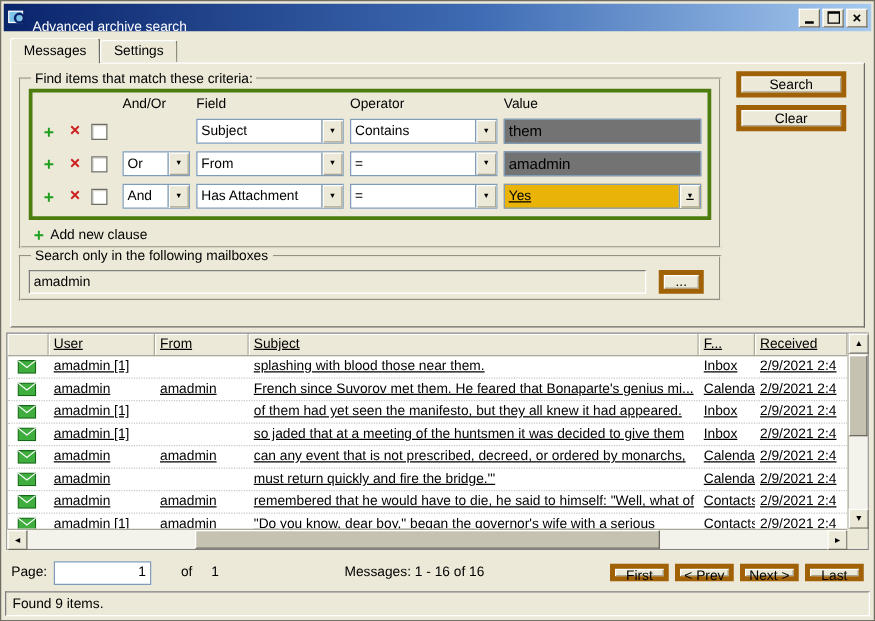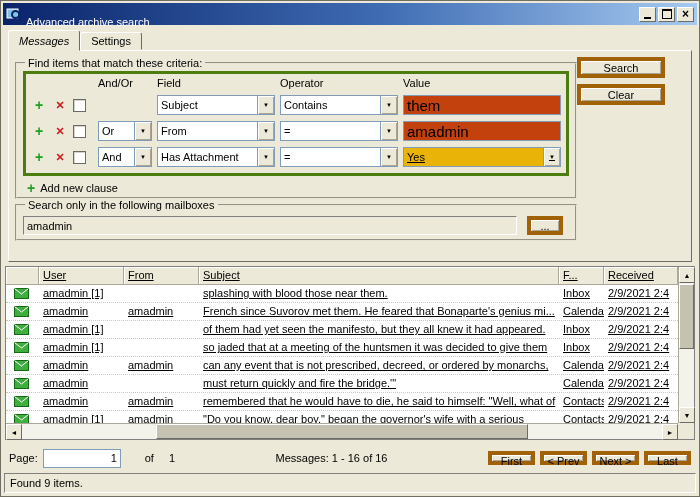--- a/index.html
+++ b/index.html
@@ -13,23 +13,23 @@
   .title-text{color:#fff;font-weight:normal;flex:1;white-space:nowrap;overflow:hidden;margin-top:16px;}
   .tb-buttons{display:flex;gap:2px;}
   .tb-btn{width:17px;height:15px;background:#ECE9D8;border:1px solid;border-color:#fff #6d6c64 #6d6c64 #fff;display:flex;align-items:center;justify-content:center;padding:0;cursor:default;}
   .glyph-min{display:block;width:7px;height:2px;background:#000;margin-top:7px;}
   .glyph-max{display:block;width:8px;height:7px;border:1px solid #000;border-top-width:2px;}
   .glyph-close{font-size:12px;font-weight:bold;line-height:1;}
 
   
   .tabs{display:flex;align-items:flex-end;height:21px;margin:5px 0 0 5px;position:relative;z-index:2;}
   .tab{height:18px;line-height:17px;padding:0 10px;background:#ECE9D8;border:1px solid;border-color:#fff #6d6c64 transparent #fff;border-radius:3px 3px 0 0;box-sizing:border-box;cursor:default;}
-  .tab.active{height:21px;line-height:20px;margin-bottom:-1px;border-bottom:1px solid #ECE9D8;position:relative;z-index:3;font-style:italic;}
-
-  .tab-panel{margin:0 5px;height:212px;flex:0 0 212px;box-sizing:border-box;background:#ECE9D8;border:1px solid;border-color:#fff #6d6c64 #6d6c64 #fff;padding:6px 6px 22px;display:flex;position:relative;z-index:1;}
+  .tab.active{height:21px;line-height:20px;margin-bottom:-1px;border-bottom:1px solid #ECE9D8;position:relative;z-index:3;}
+
+  .tab-panel{margin:0 5px;height:212px;flex:0 0 212px;box-sizing:border-box;background:#ECE9D8;border:1px solid;border-color:#fff #6d6c64 #6d6c64 #fff;padding:6px 6px 22px;display:flex;gap:12px;position:relative;z-index:1;}
   .panel-left{width:562px;flex:0 0 562px;display:flex;flex-direction:column;}
   .panel-right{flex:1;display:flex;flex-direction:column;gap:6px;align-items:flex-start;}
 
   .btn{background:#ECE9D8;border:4px solid #a16207;box-shadow:inset 1px 1px 0 #fff,inset -1px -1px 0 #A9A592;font-family:inherit;font-size:11px;padding:0;cursor:default;}
   .action-btn{width:88px;height:21px;}
 
   fieldset.groupbox{border:2px groove #e8e5d4;margin:0;padding:1px 6px 4px;}
   legend{padding:0 3px;margin-left:2px;}
   .criteria-group{height:142px;box-sizing:border-box;}
   .mailbox-group{margin-top:8px;height:52px;box-sizing:border-box;padding:2px 6px 6px;}
@@ -37,21 +37,21 @@
   .crit-grid{border:3px solid #4d7c0f;display:grid;grid-template-columns:16px 16px 20px 54px 118px 118px 1fr;column-gap:5px;row-gap:6px;align-items:center;padding:3px 5px 6px;margin-top:1px;}
   .hdr-spacer{grid-column:1/4;}
   .crit-h{white-space:nowrap;}
   .icon-add{color:#1F9E1F;font-weight:bold;font-size:14px;line-height:14px;text-align:center;cursor:default;}
   .icon-remove{color:#CC2020;font-weight:bold;font-size:11px;line-height:14px;text-align:center;cursor:default;}
   .checkbox{width:13px;height:13px;background:#fff;border:1px solid #6d6c64;box-shadow:inset 1px 1px 0 #d8d5c8;display:inline-block;box-sizing:border-box;}
   .combo{height:20px;background:#fff;border:1px solid #7F9DB9;display:flex;align-items:stretch;box-sizing:border-box;cursor:default;}
   .combo-text{flex:1;padding:3px 0 0 3px;white-space:nowrap;overflow:hidden;}
   .combo-arrow{width:16px;background:#ECE9D8;border-left:1px solid #7F9DB9;display:flex;align-items:center;justify-content:center;font-size:6px;box-shadow:inset 1px 1px 0 #fff,inset -1px -1px 0 #A9A592;}
   .combo.disabled{background:#eab308;text-decoration:underline;}
-  .field-input{height:20px;width:100%;border:1px solid #7F9DB9;padding:0 3px;font-family:inherit;font-size:15px;box-sizing:border-box;background:#c2410c;}
+  .field-input{height:20px;width:100%;border:1px solid #7F9DB9;padding:0 3px;font-family:inherit;font-size:12px;box-sizing:border-box;background:#737373;}
   .add-clause{display:flex;align-items:center;gap:5px;margin-top:5px;padding-left:4px;cursor:default;}
 
   .mailbox-row{display:flex;align-items:center;margin-top:4px;}
   .mailbox-input{flex:1;height:19px;border:1px solid;border-color:#808080 #fff #fff #808080;background:#ECE9D8;padding:0 3px;font-family:inherit;font-size:11px;box-sizing:border-box;}
   .browse-btn{width:36px;height:19px;margin-left:10px;margin-right:6px;}
 
   
   .results{margin:4px 2px 0;height:174px;flex:0 0 174px;box-sizing:border-box;border:1px solid #808080;background:#fff;display:grid;grid-template-columns:1fr 16px;grid-template-rows:1fr 16px;}
   .results-content{overflow:hidden;display:flex;flex-direction:column;text-decoration:underline;}
   .thead{display:flex;flex:0 0 18px;}

